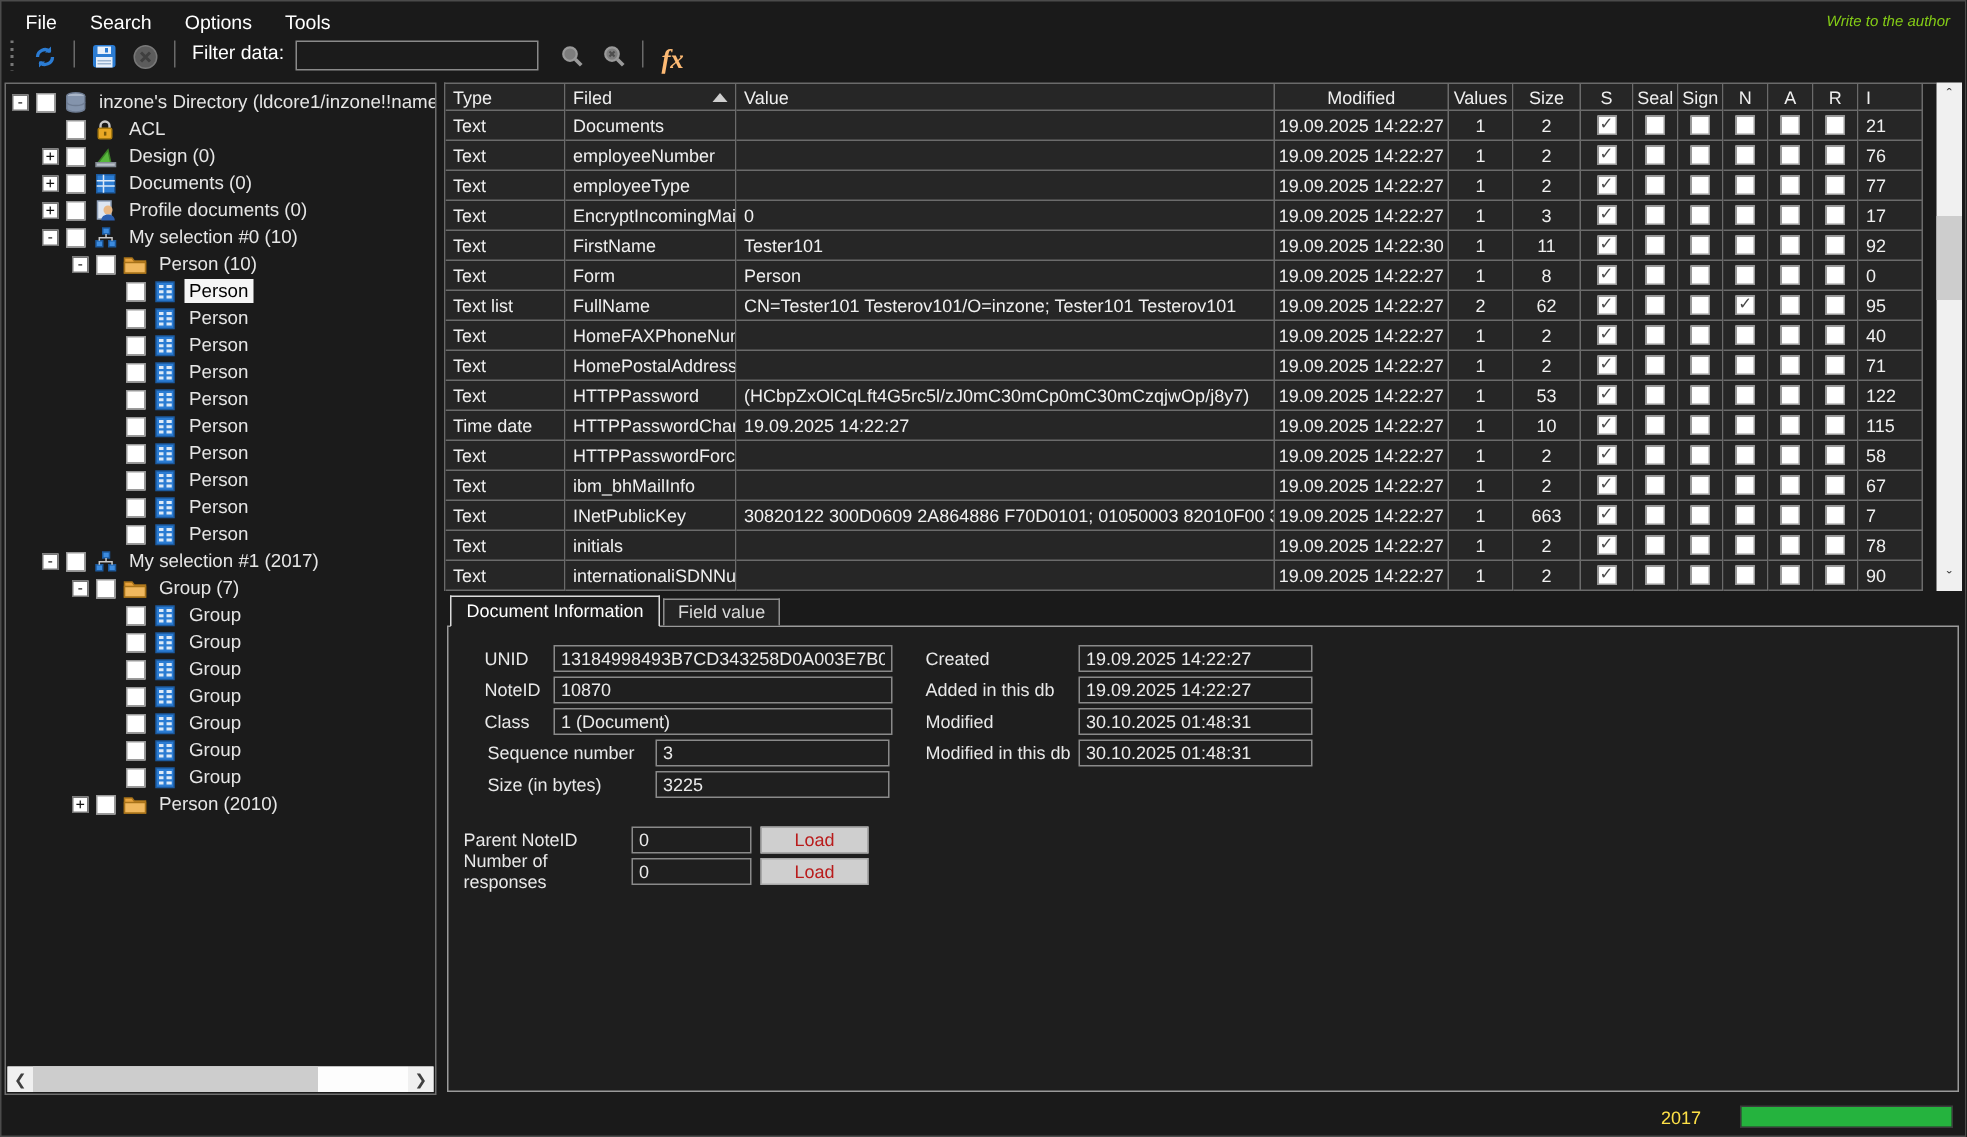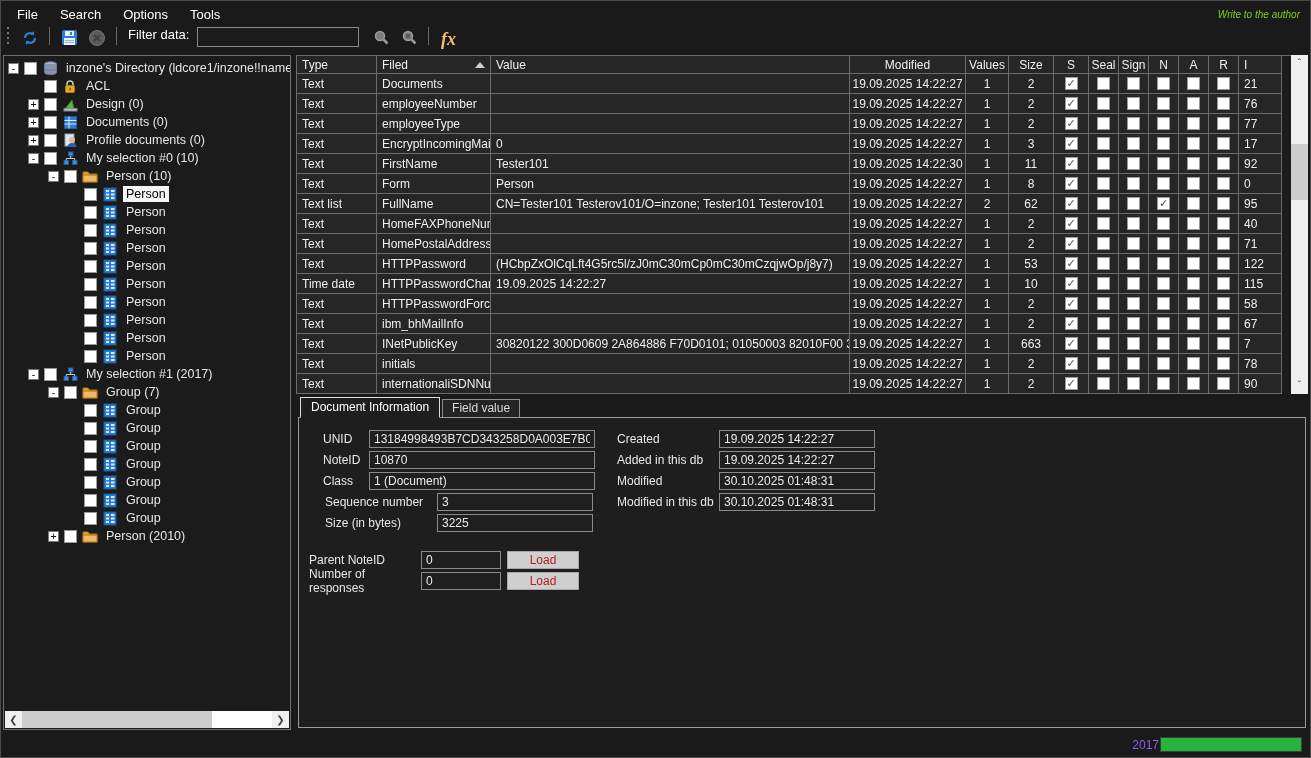--- a/index.html
+++ b/index.html
@@ -85,21 +85,21 @@
   .w-lab-sm { width:46px; } .w-lab-md { width:112px; } .w-lab-rt { width:102px; }
   .w-in-lg { width:226px; } .w-in-md { width:156px; }
   .actions { margin-top:16px; }
   .arow { display:flex; align-items:center; margin-bottom:3px; height:18px; }
   .arow .flabel { width:112px; }
   .arow .finput { width:80px; }
   .load-btn { width:72px; height:18px; margin-left:6px; background:#cfcfcf; border:1px solid #a8a8a8; color:#b91c1c; font-size:12px; font-family:inherit; }
 
   
   .statusbar { height:25px; flex:none; display:flex; align-items:center; padding:0 8px; }
-  .status-count { margin-left:auto; color:#8b5cf6; font-size:12px; padding-right:1px; }
+  .status-count { margin-left:auto; color:#fde047; font-size:12px; padding-right:26px; }
   .progress { width:142px; height:15px; border:1px solid #3c3c3c; background:#141414; }
   .progress-fill { height:100%; }
 </style>
 </head>
 <body>
 
 <div class="window">
 
   <div class="menubar">
     <div id="menu-items" style="display:flex;">

